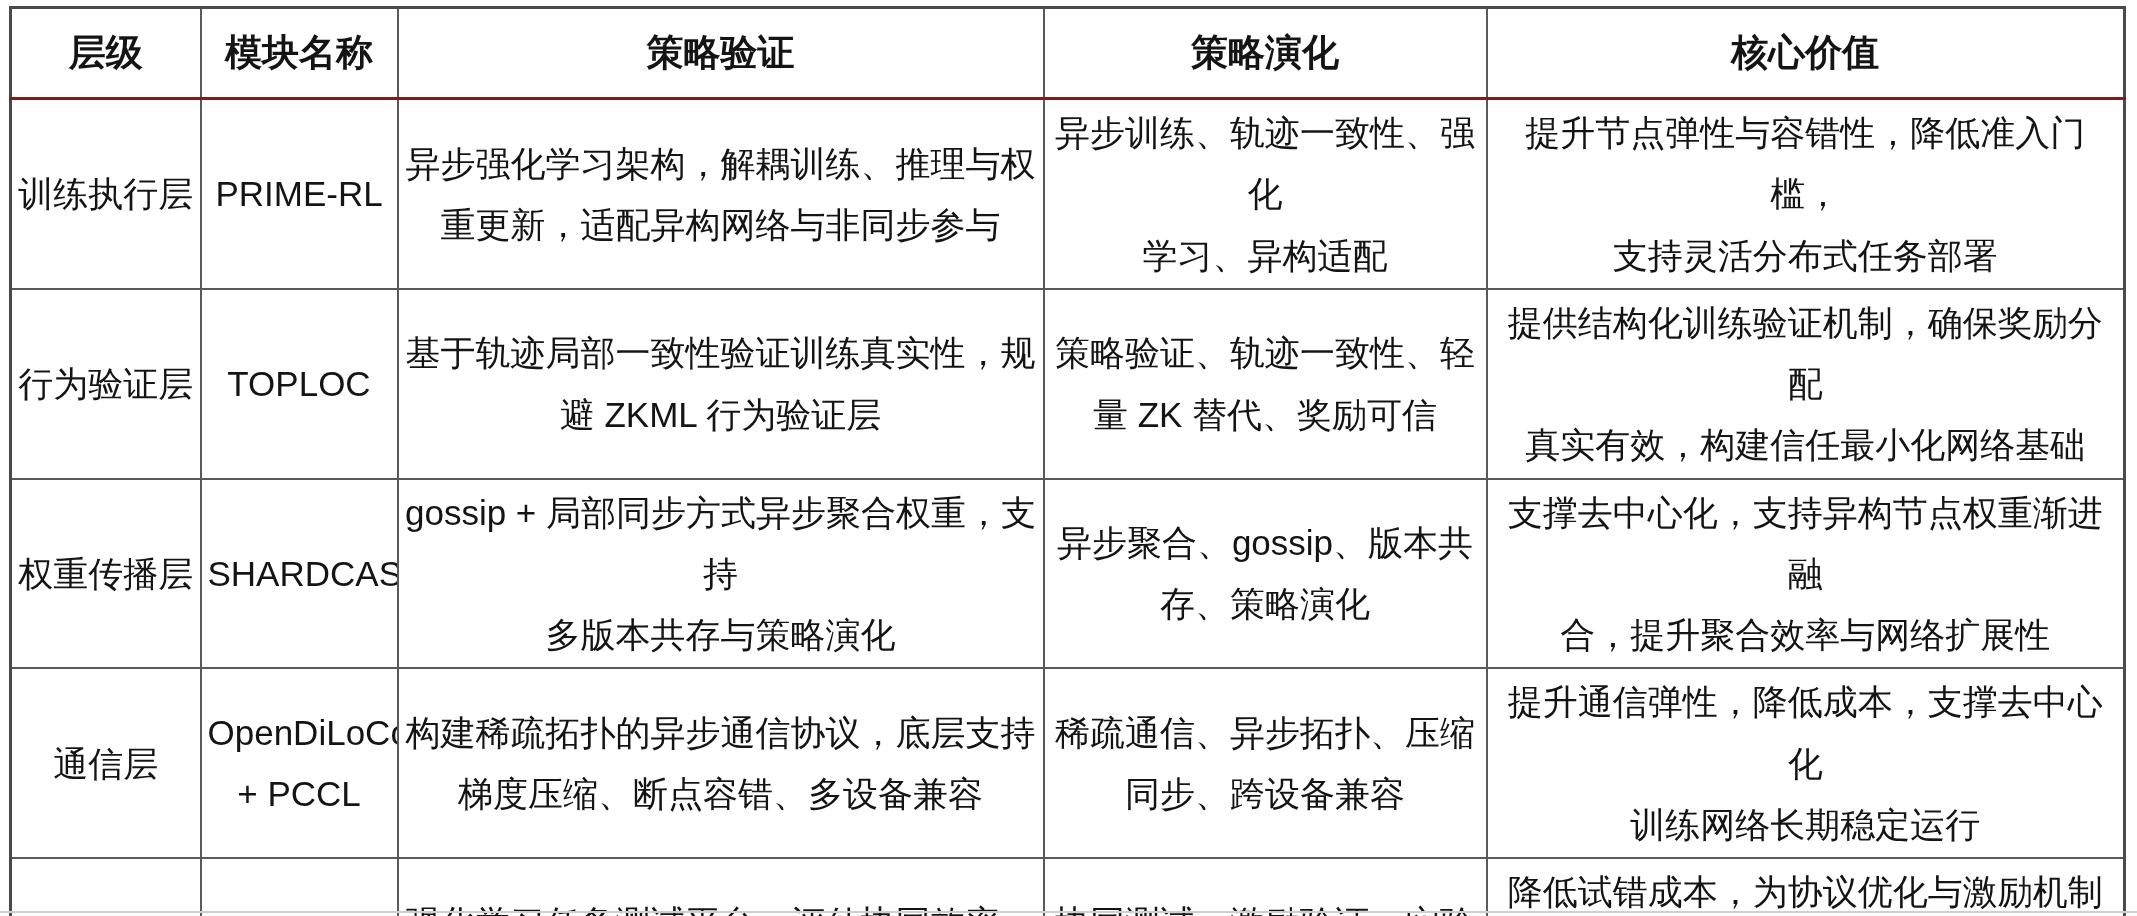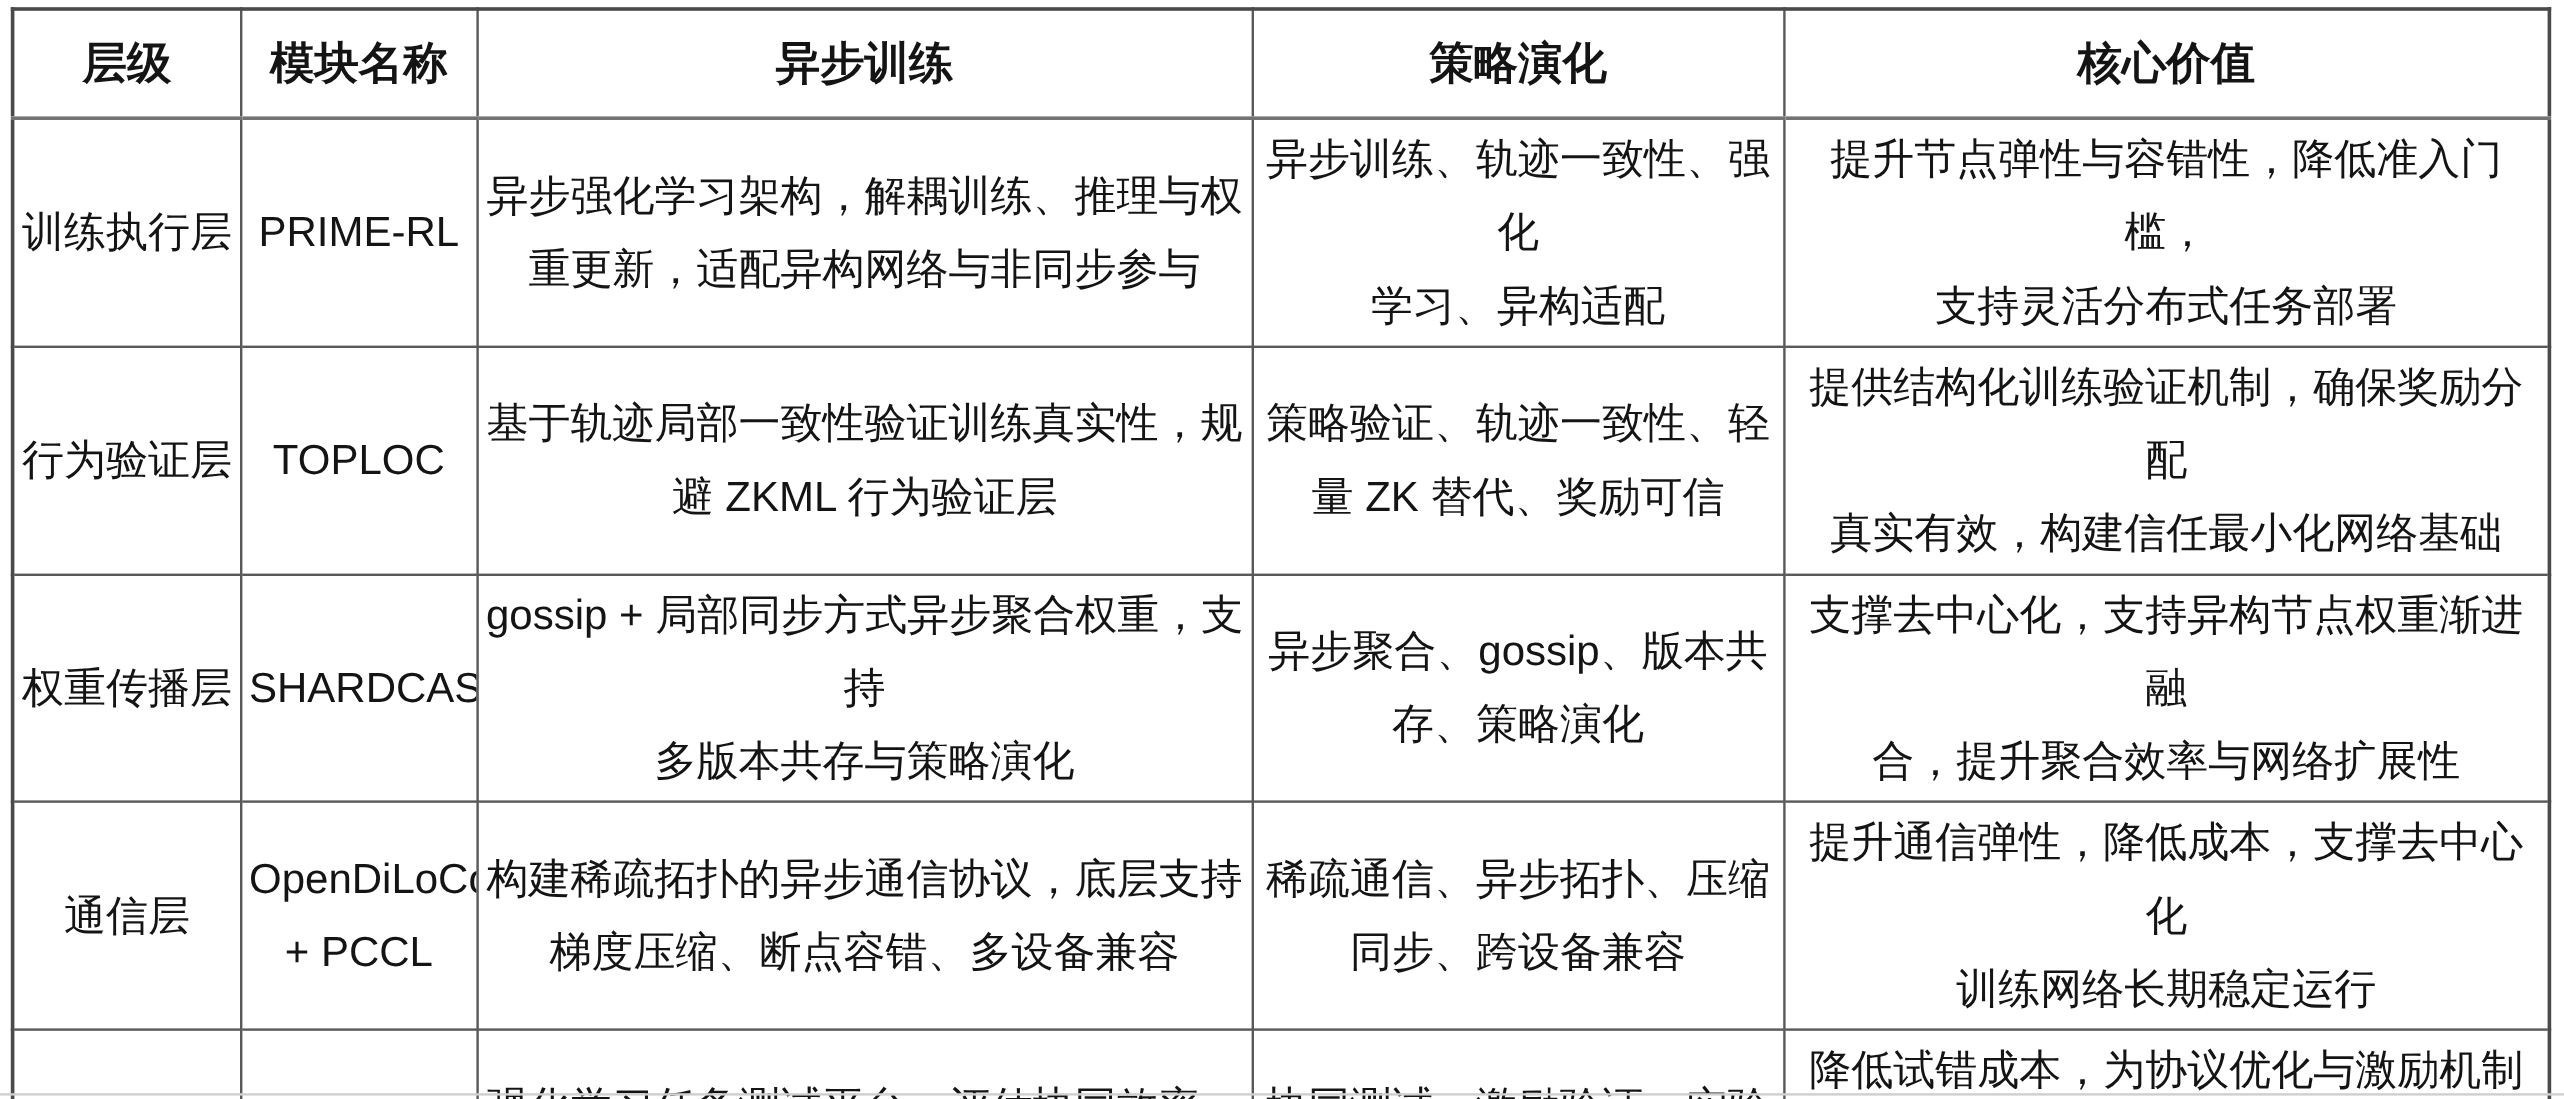--- a/index.html
+++ b/index.html
@@ -31,21 +31,21 @@
     text-align: center;
     vertical-align: middle;
     color: #141414;
     padding: 2px 6px;
     overflow: hidden;
   }
   table.modules thead th {
     font-size: 37px;
     font-weight: 700;
     height: 84px;
-    border-bottom: 3px solid #737373;
+    border-bottom: 3px solid #7f1d1d;
     white-space: nowrap;
   }
   table.modules td {
     font-size: 35px;
     font-weight: 400;
     line-height: 1.75;
     white-space: pre-line;
   }
   tr.r0 td { height: 152px; }
   tr.r1 td { height: 128px; }
@@ -71,21 +71,21 @@
       <col style="width:190px">
       <col style="width:197px">
       <col style="width:646px">
       <col style="width:443px">
       <col style="width:638px">
     </colgroup>
     <thead>
       <tr>
         <th>层级</th>
         <th>模块名称</th>
-        <th>异步训练</th>
+        <th>策略验证</th>
         <th>策略演化</th>
         <th>核心价值</th>
       </tr>
     </thead>
     <tbody>
       <tr class="r0">
         <td>训练执行层</td>
         <td>PRIME-RL</td>
         <td>异步强化学习架构，解耦训练、推理与权
 重更新，适配异构网络与非同步参与</td>

